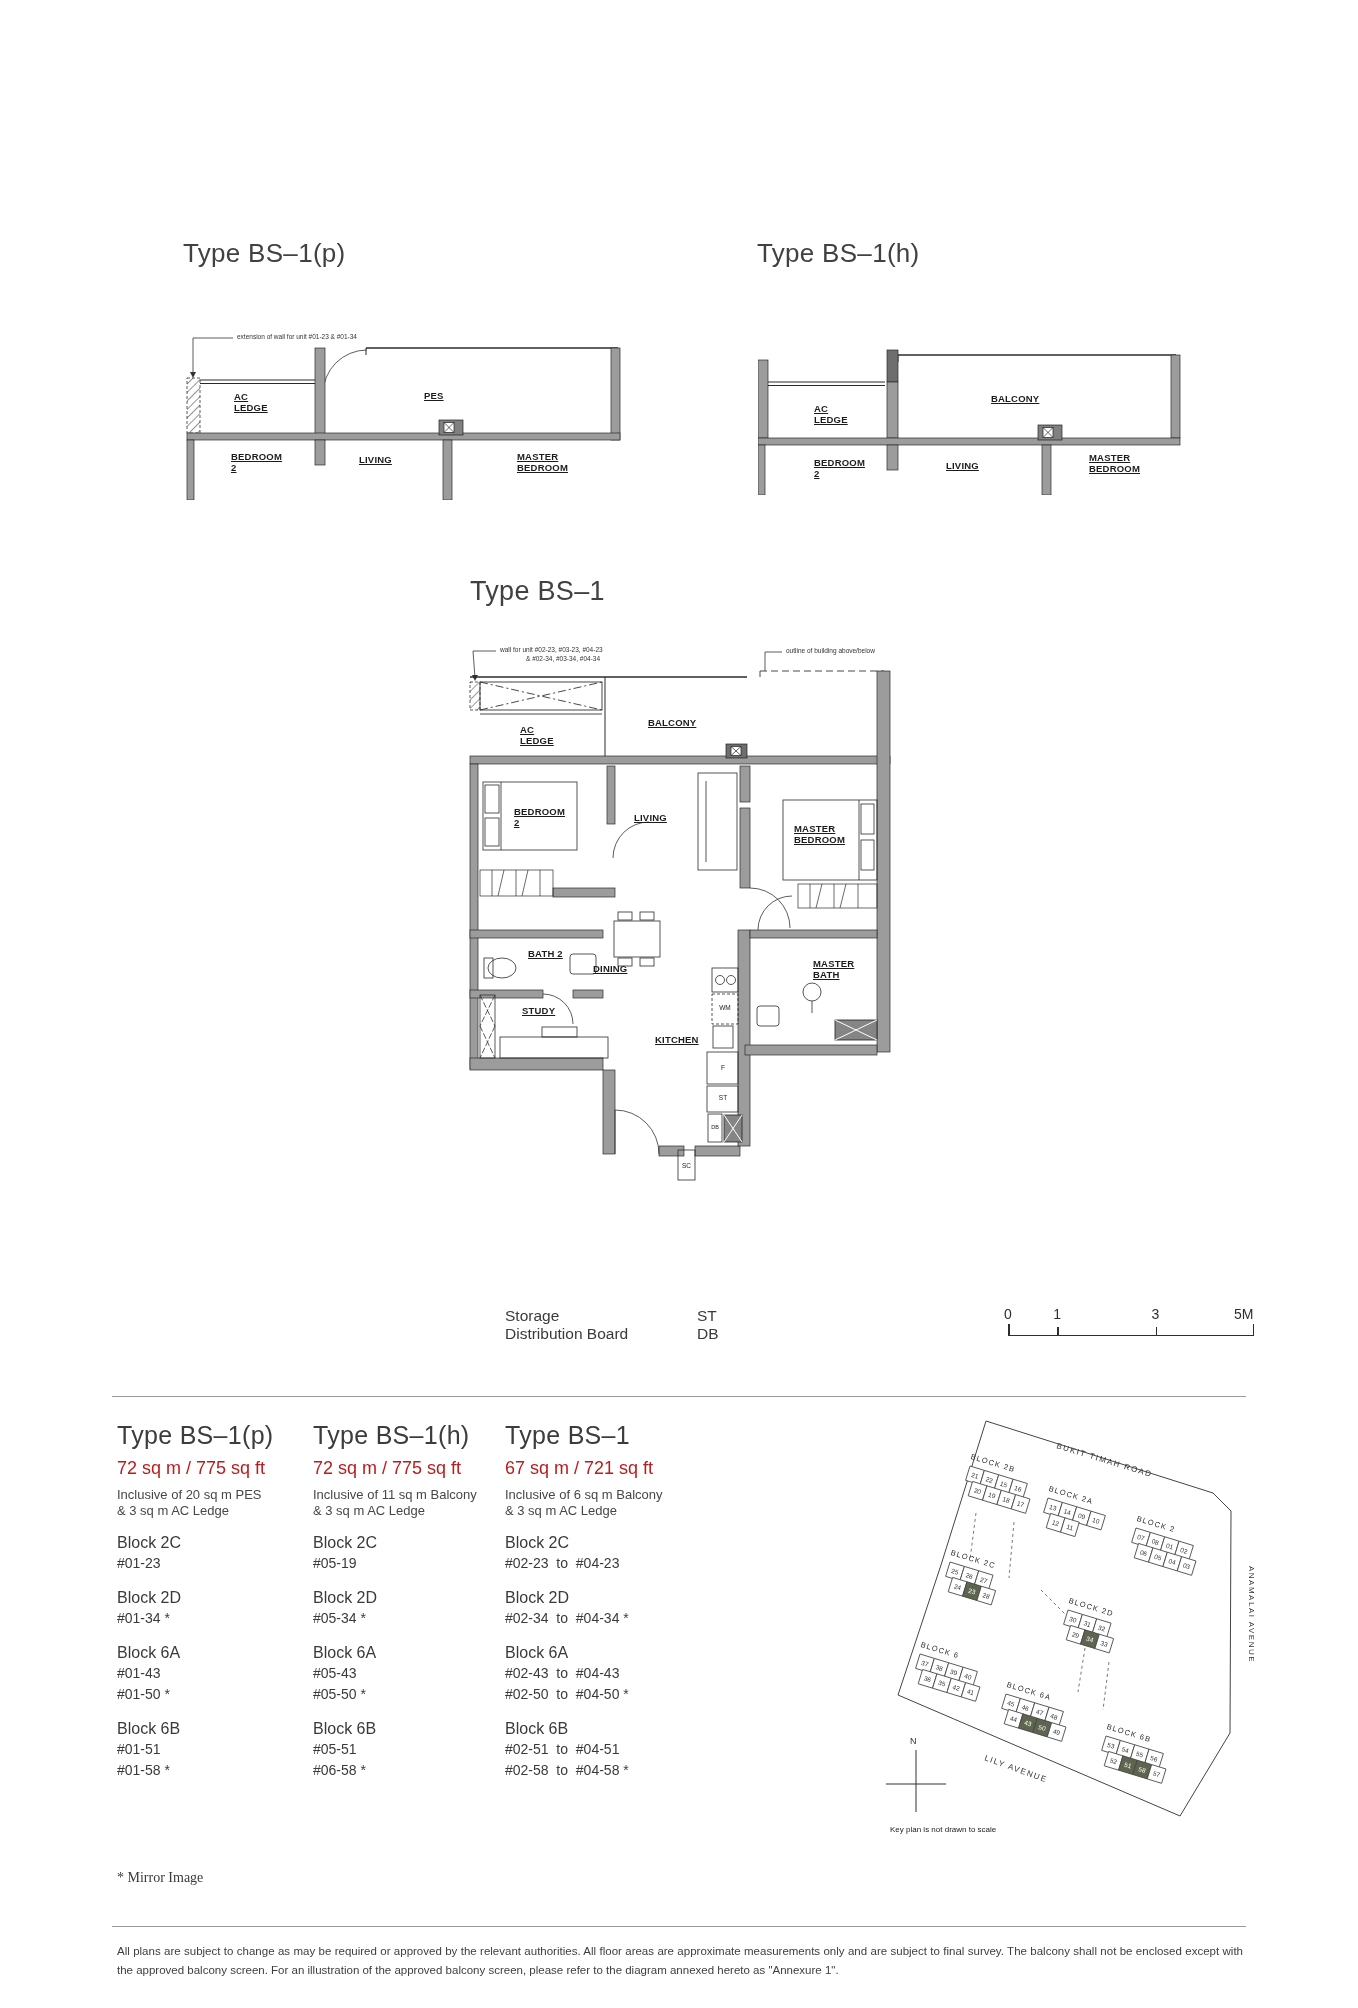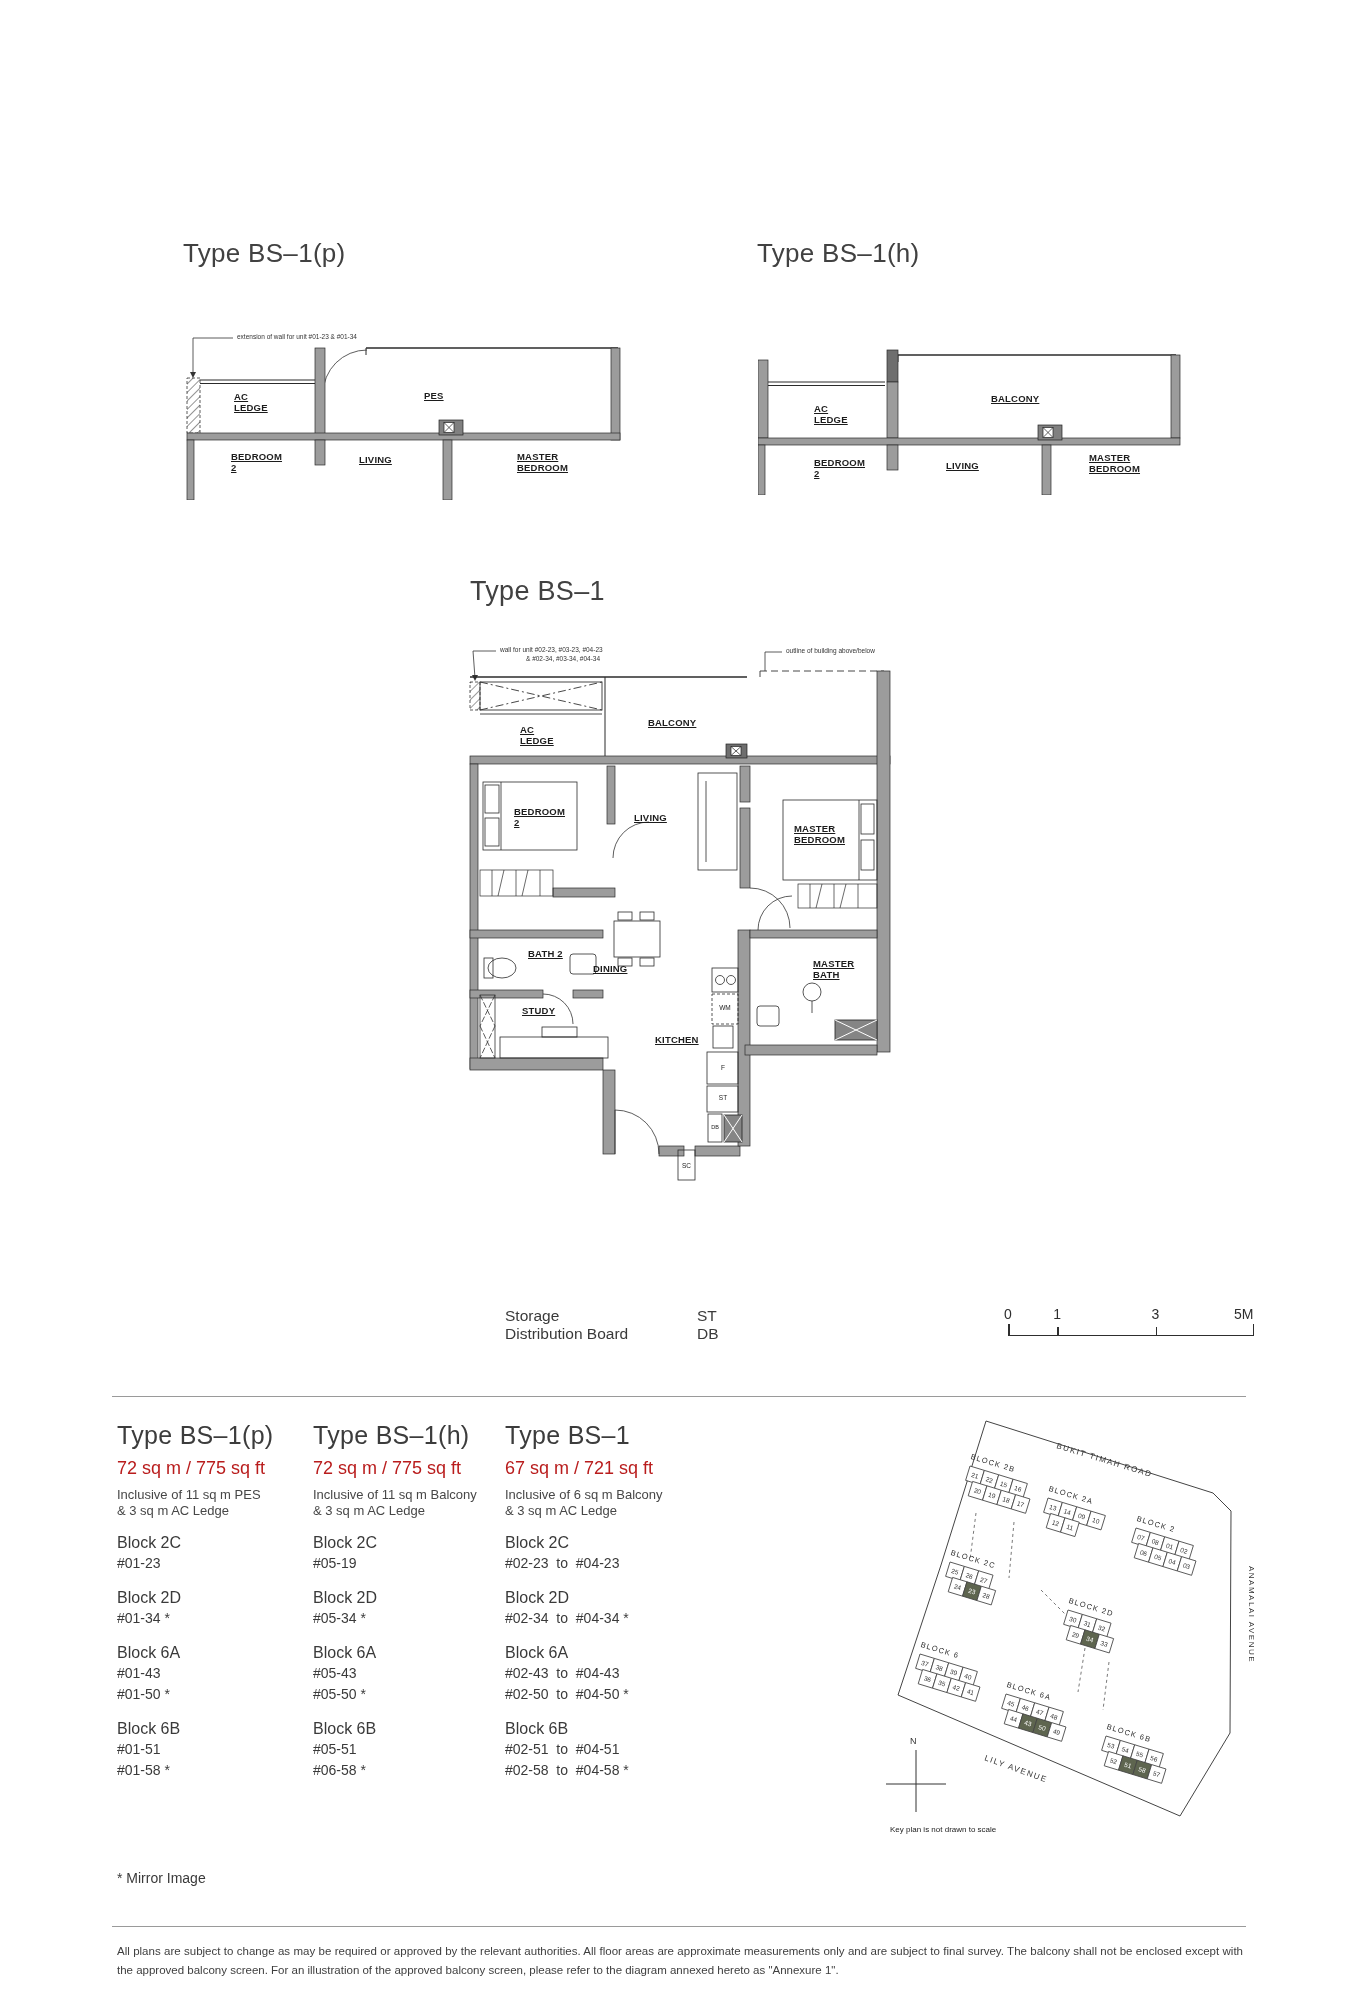--- a/index.html
+++ b/index.html
@@ -307,21 +307,21 @@
       <div class="ticklabel" style="left: 226px;">5M</div>
     </div>
 
   <div class="rule" style="left:112px;top:1396px;width:1134px;"></div>
 
   <div id="type-cols">
       <div class="type-col" style="left:117px;top:1421px;">
         <div class="type-heading">Type BS–1(p)</div>
         <div class="type-area">72 sq m / 775 sq ft</div>
         <div class="type-incl">
-          <div>Inclusive of 11 sq m PES</div>
+          <div>Inclusive of 20 sq m PES</div>
           <div>&amp; 3 sq m AC Ledge</div>
         </div>
         <div class="type-group">
           <div class="type-block">Block 2C</div>
           <div class="type-unit">#01-23</div>
         </div>
         <div class="type-group">
           <div class="type-block">Block 2D</div>
           <div class="type-unit">#01-34 *</div>
         </div>
@@ -541,18 +541,18 @@
           <text x="59.5" y="24" fill="#333" font-size="6.5px" text-anchor="middle">57</text>
         </g>
         <g stroke="#333" stroke-width="1">
           <line x1="38" y1="332" x2="38" y2="394"></line>
           <line x1="8" y1="366" x2="68" y2="366"></line>
         </g>
         <text x="32" y="326" fill="#333" font-size="9px" stroke="none">N</text>
         <text x="12" y="414" fill="#222" font-size="8px">Key plan is not drawn to scale</text>
       </svg></div>
 
-  <div class="abs footnote" style="left:117px;top:1870px;">* Mirror Image</div>
+  <div class="abs footnote" style="left:117px;top:1870px;font-family:Liberation Serif, serif;">* Mirror Image</div>
 
   <div class="rule" style="left:112px;top:1926px;width:1134px;"></div>
   <div class="abs disclaimer" style="left:117px;top:1942px;width:1126px;">All plans are subject to change as may be required or approved by the relevant authorities. All floor areas are approximate measurements only and are subject to final survey. The balcony shall not be enclosed except with the approved balcony screen. For an illustration of the approved balcony screen, please refer to the diagram annexed hereto as "Annexure 1".</div>
 
 </div>
 
 </body></html>

